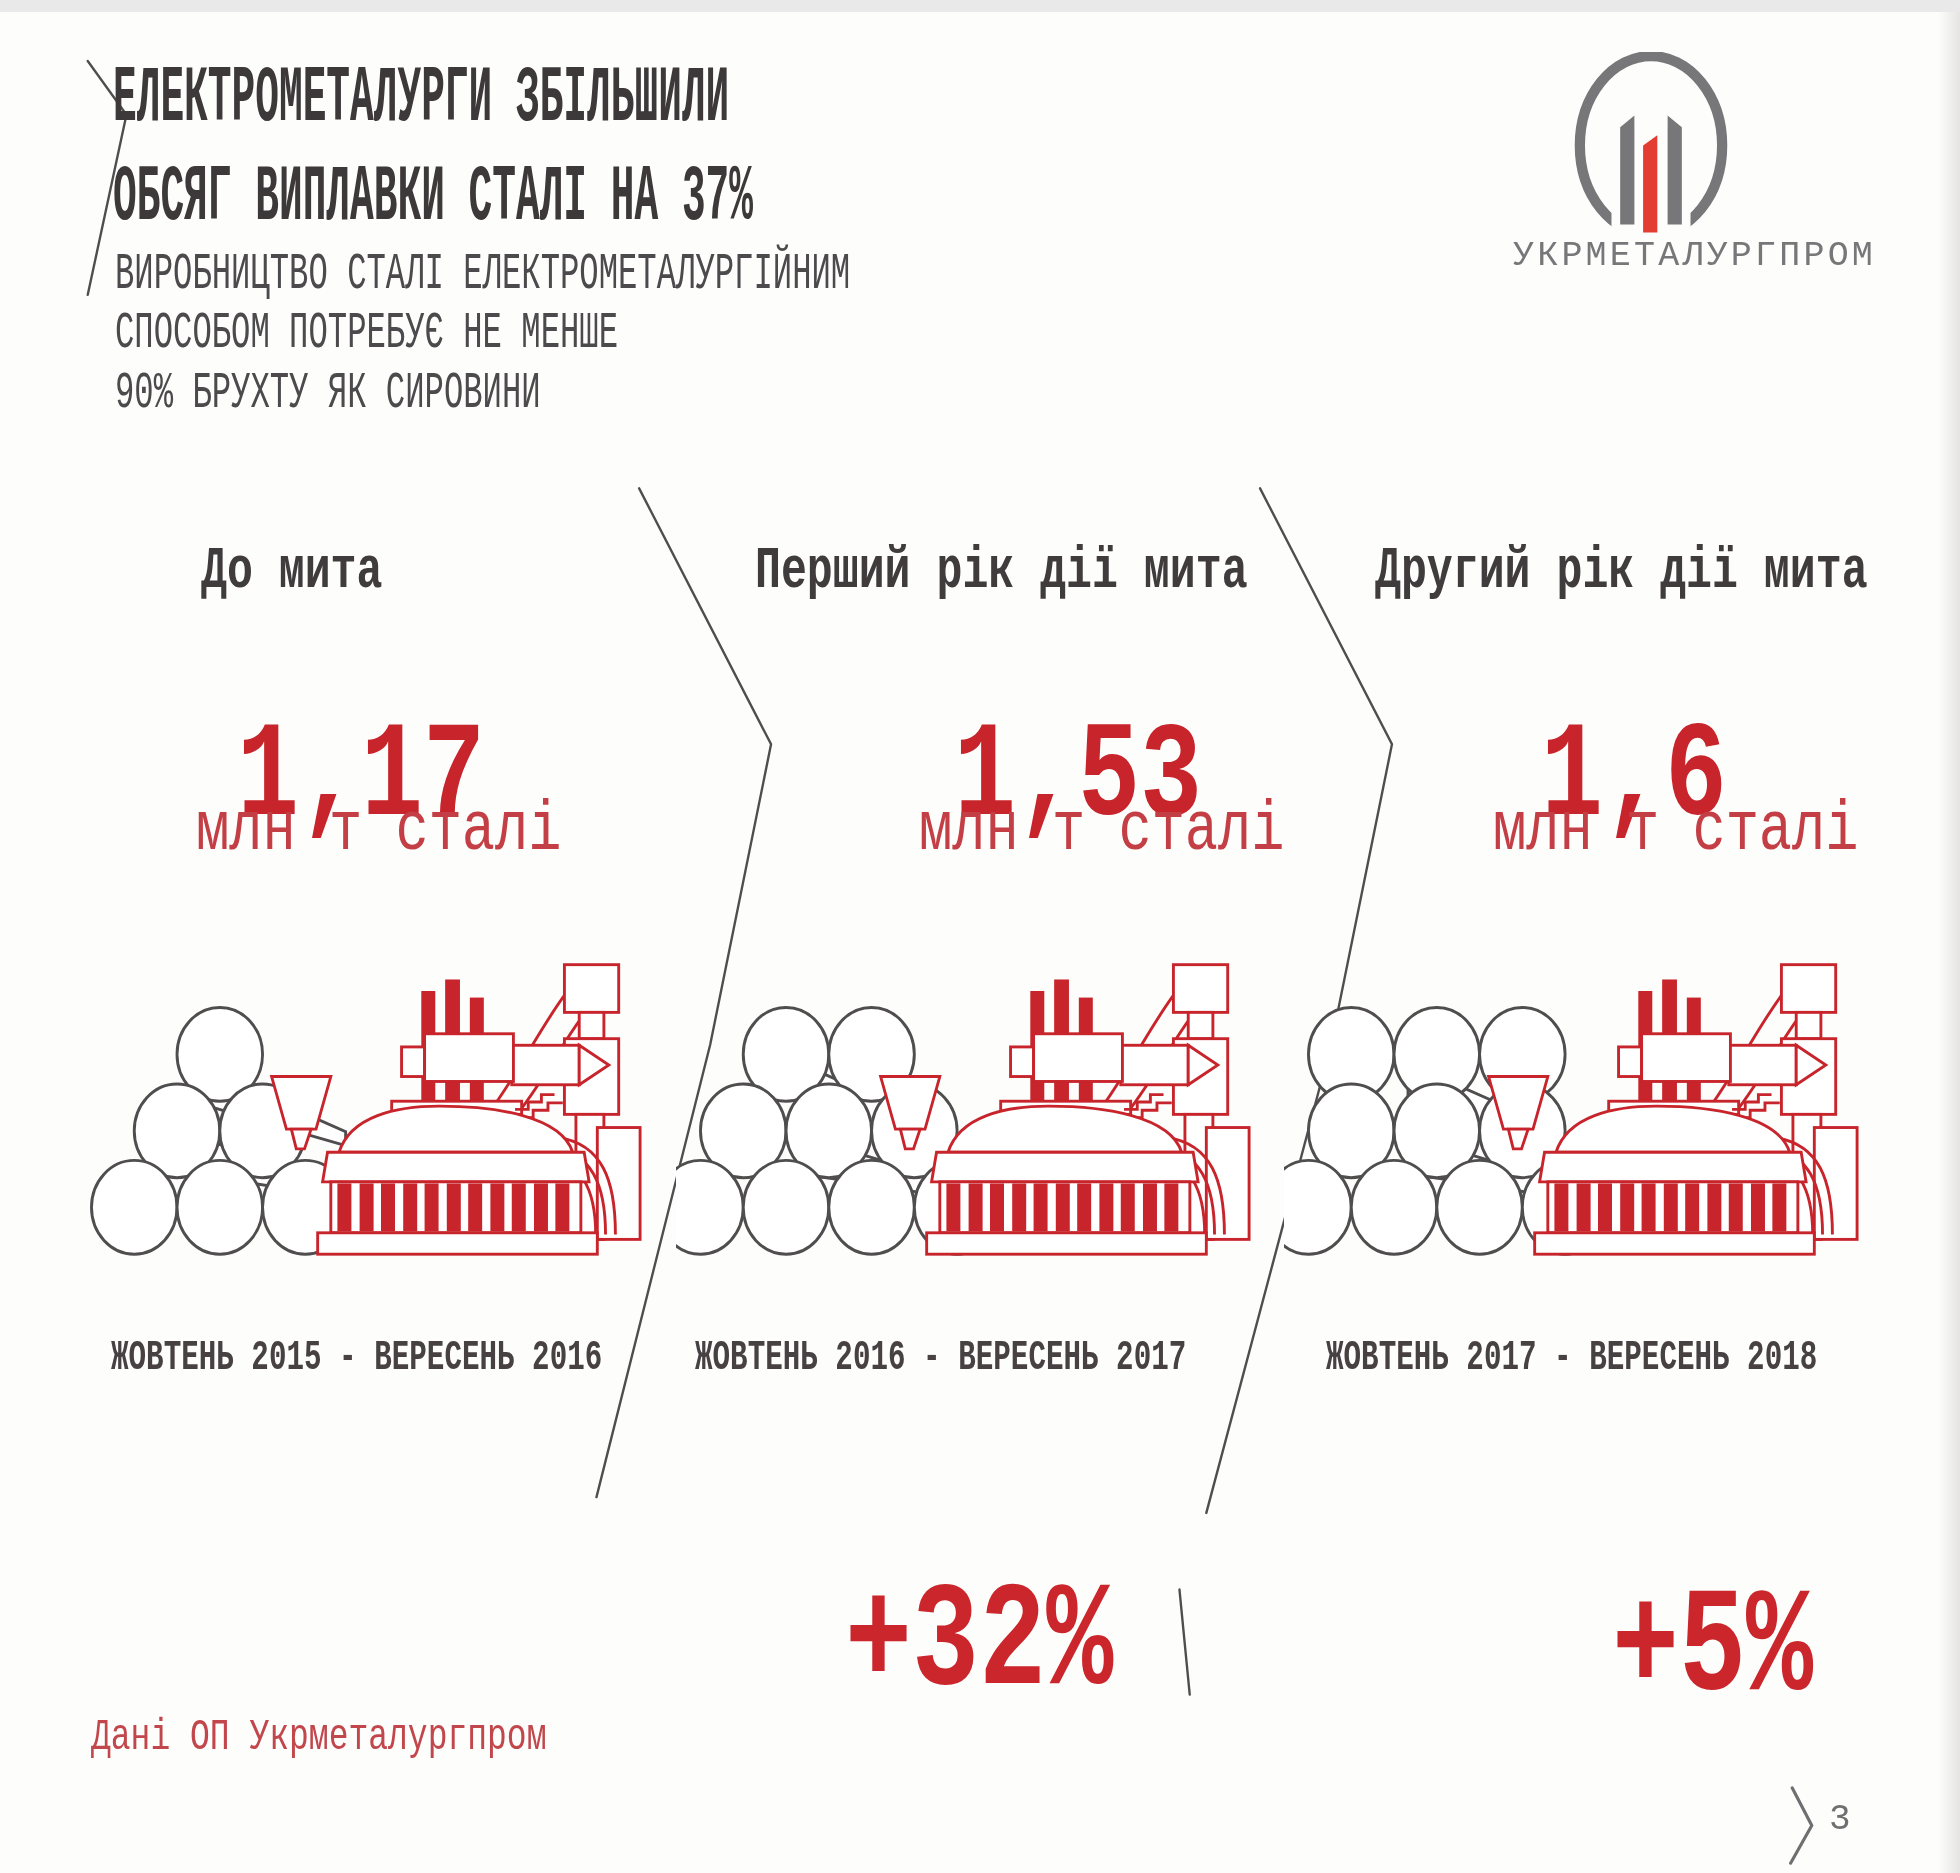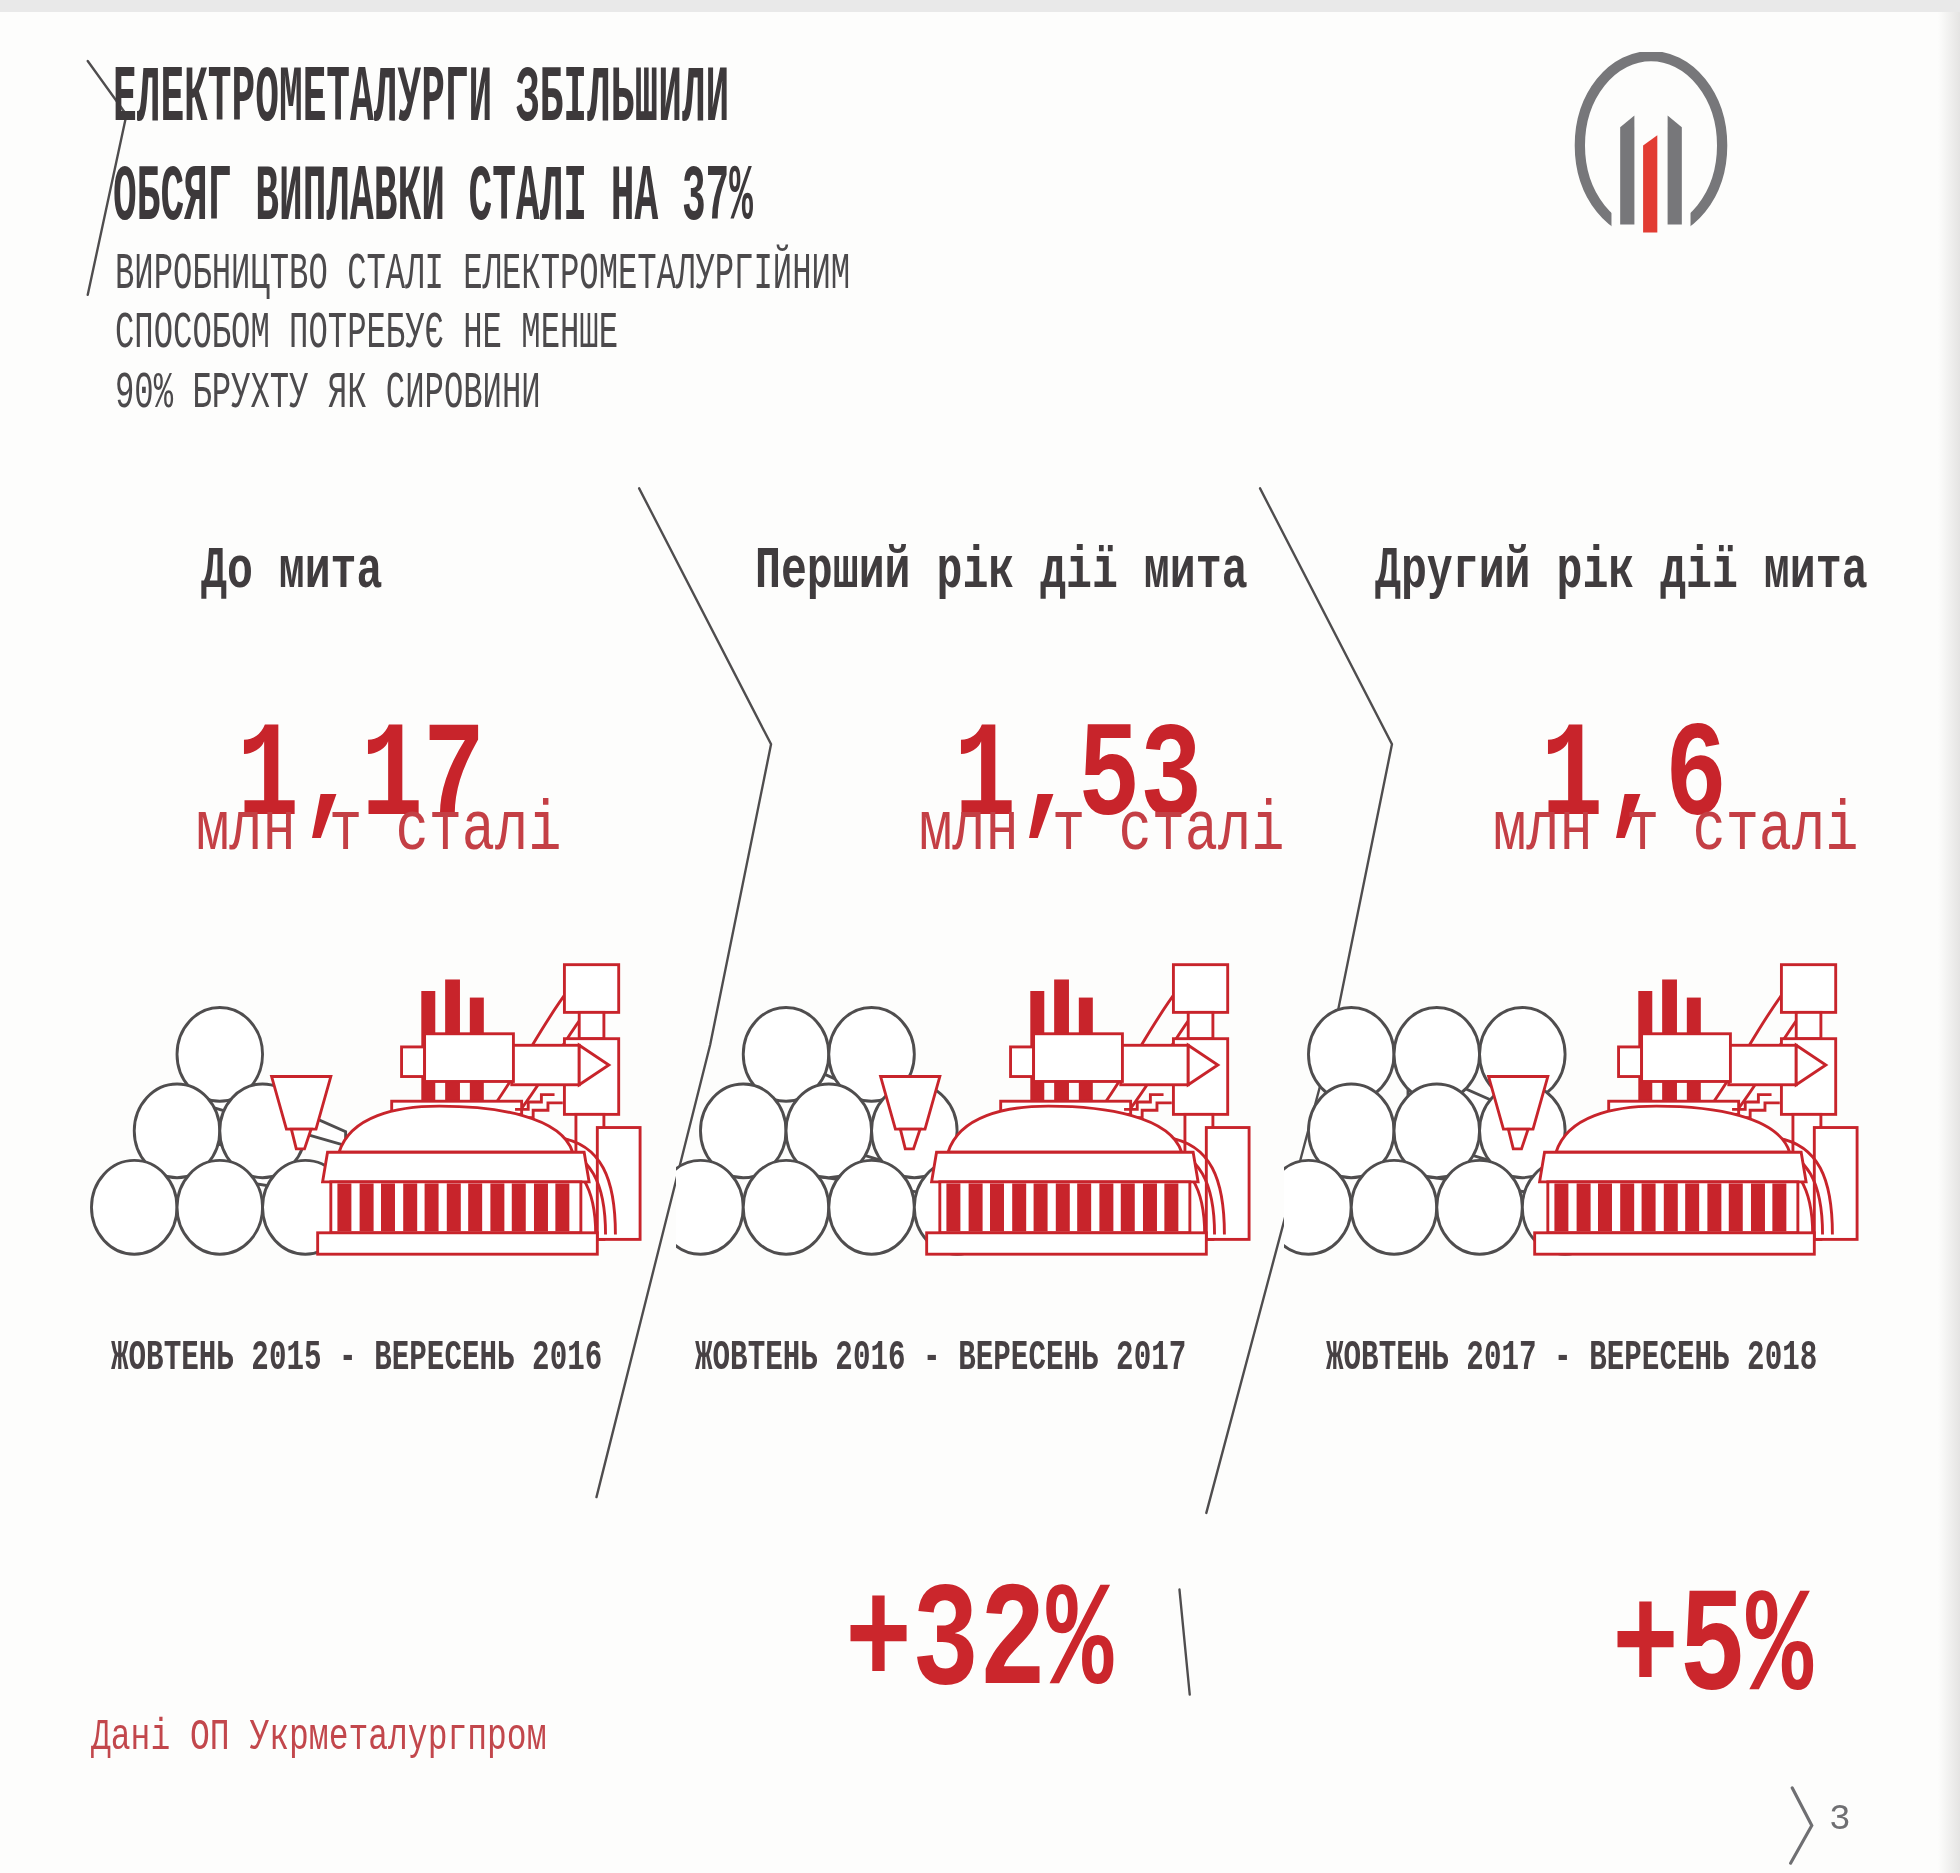--- a/index.html
+++ b/index.html
@@ -133,20 +133,21 @@
       <div>90% БРУХТУ ЯК СИРОВИНИ</div>
     </div>
 
     <svg class="abs logo-mark" viewBox="0 0 210 245">
       <ellipse cx="105" cy="118" rx="90" ry="113" fill="none" stroke="#77777a" stroke-width="13"></ellipse>
       <rect x="55" y="195" width="100" height="50" fill="#fdfdfc" stroke="none"></rect>
       <polygon points="66,95 84,80 84,218 66,218" fill="#77777a"></polygon>
       <polygon points="126,80 144,95 144,218 126,218" fill="#77777a"></polygon>
       <polygon points="95,118 113,105 113,228 95,228" fill="#e23c33"></polygon>
     </svg>
+    <div class="abs logo-text">УКРМЕТАЛУРГПРОМ</div>
 
     <div class="abs col-header c1">До мита</div>
     <div class="abs value c1">1,17</div>
     <div class="abs unit c1">млн т сталі</div>
     <svg class="abs illus c1" viewBox="0 0 700 400">
       <use href="#g-logs"></use>
         <g class="pile">
           <ellipse cx="185" cy="139" rx="52" ry="57"></ellipse>
           <ellipse cx="133" cy="232" rx="52" ry="57"></ellipse>
           <ellipse cx="237" cy="232" rx="52" ry="57"></ellipse>

